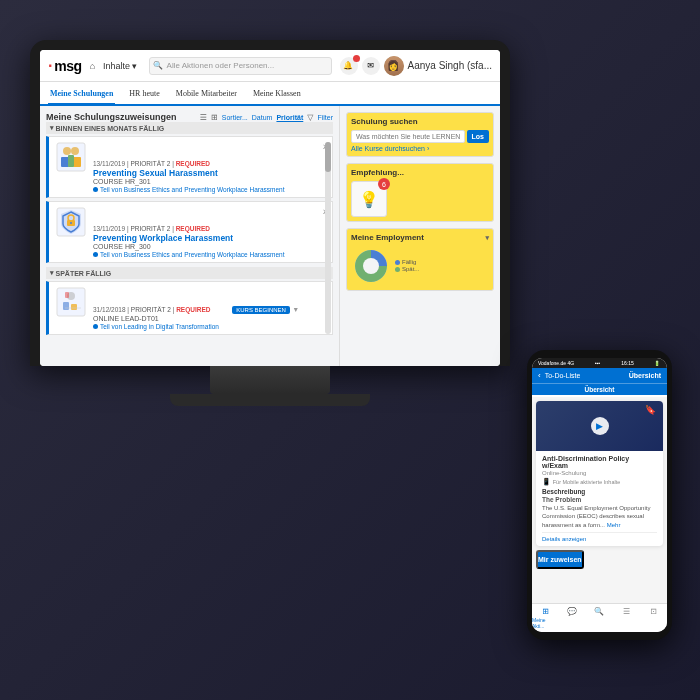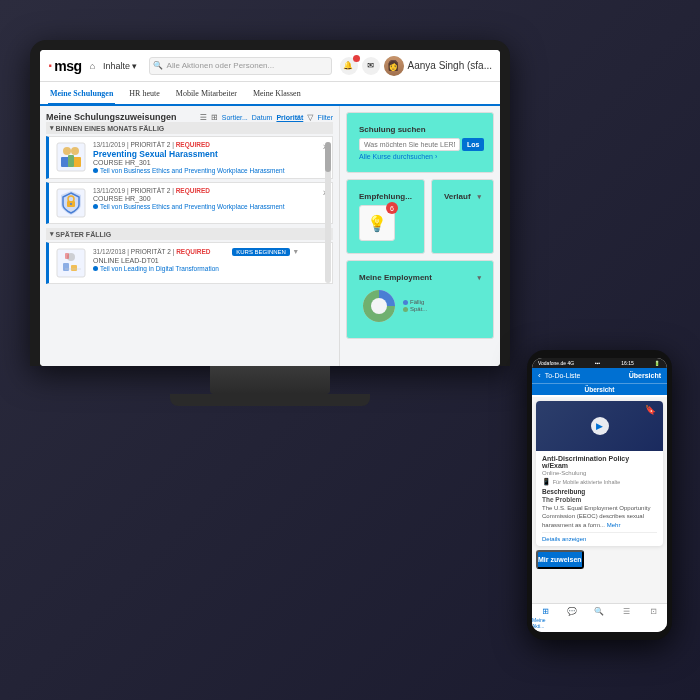--- a/index.html
+++ b/index.html
@@ -279,20 +279,21 @@
       height: 32px;
       flex-shrink: 0;
       display: flex;
       align-items: center;
       justify-content: center;
     }
 
     .course-info {
       flex: 1;
       min-width: 0;
+      margin-top: 19px;
     }
 
     .course-meta {
       font-size: 6.5px;
       color: #666;
       margin-bottom: 1px;
     }
 
     .course-title {
       font-size: 8.5px;
@@ -344,24 +345,24 @@
     
     .right-panel {
       width: 160px;
       padding: 6px;
       display: flex;
       flex-direction: column;
       gap: 6px;
     }
 
     .widget-box {
-      background: #5eead4;
+      background: #fde047;
       border: 1px solid #ddd;
       border-radius: 3px;
-      padding: 12px;
+      padding: 4px;
     }
 
     .widget-title {
       font-size: 8px;
       font-weight: bold;
       color: #333;
       margin-bottom: 4px;
     }
 
     .search-widget {
@@ -826,20 +827,21 @@
                   </svg>
                 </div>
                 <div class="course-info">
                   <div class="course-meta">
                     <span>13/11/2019</span>
                     <span> | </span>
                     <span class="priority-text">PRIORITÄT 2</span>
                     <span> | </span>
                     <span class="required-badge">REQUIRED</span>
                   </div>
+                  <div class="course-title">Preventing Workplace Harassment</div>
                   <div class="course-id">COURSE HR_300</div>
                   <div class="course-tag">
                     <span class="tag-dot"></span>
                     <span>Teil von Business Ethics and Preventing Workplace Harassment</span>
                   </div>
                 </div>
                 <span class="course-arrow">›</span>
               </div>
 
               <div class="section-label later-section">
@@ -896,26 +898,20 @@
             <div style="display:flex; gap:6px;">
               <div class="widget-box" style="flex:1;">
                 <div class="widget-title verlauf-title">
                   <span>Empfehlung...</span>
                 </div>
                 <div class="empf-item" style="width:36px; height:36px; margin-top:2px;">
                   <span style="font-size:16px;">💡</span>
                   <span class="empf-badge">6</span>
                 </div>
               </div>
-              <div class="widget-box" style="flex:1;">
-                <div class="widget-title verlauf-title">
-                  <span>Verlauf</span>
-                  <span class="chevron-down">▾</span>
-                </div>
-              </div>
             </div>
 
             <div class="widget-box">
               <div class="widget-title verlauf-title">
                 <span>Meine Employment</span>
                 <span class="chevron-down">▾</span>
               </div>
               <div class="curricula-box">
                 <div class="pie-container">
                   <svg width="40" height="40" viewBox="0 0 40 40">

